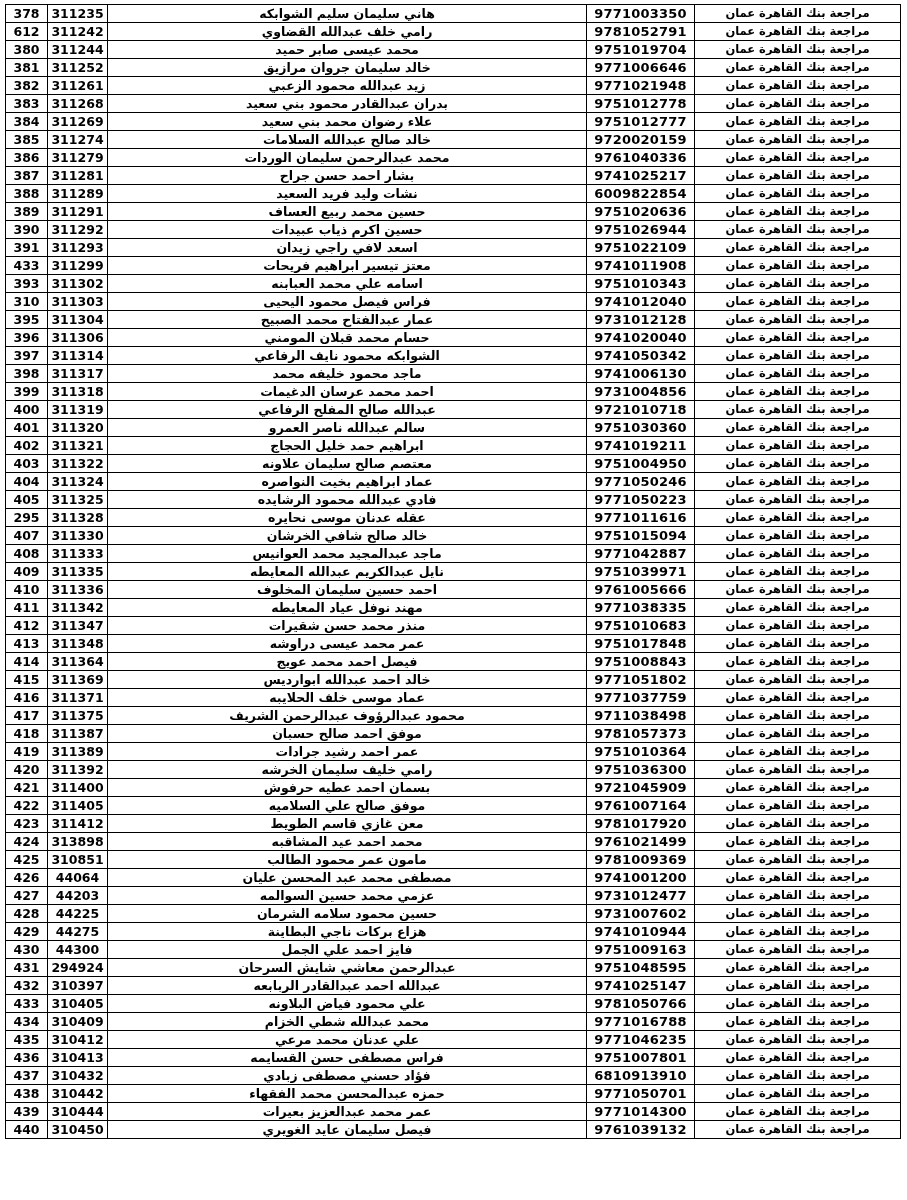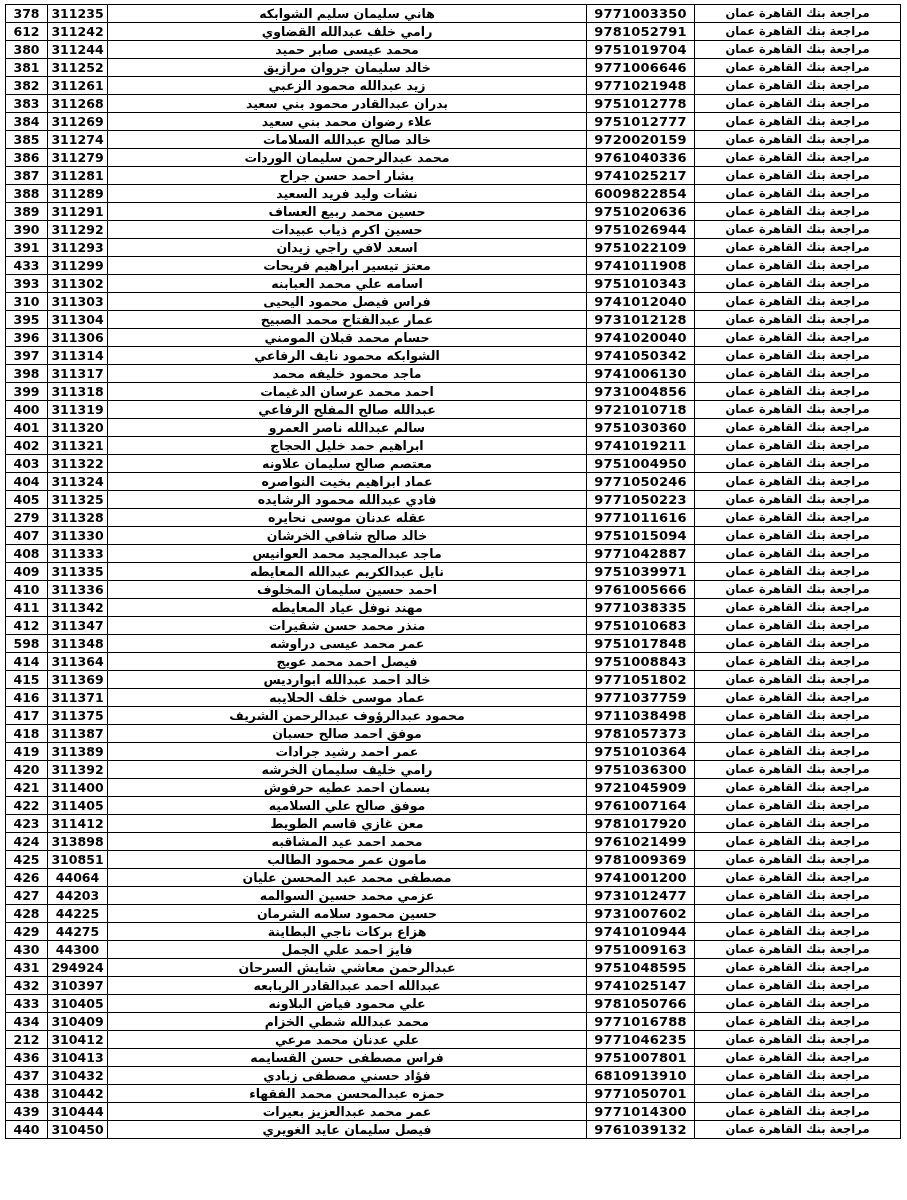--- a/index.html
+++ b/index.html
@@ -272,21 +272,21 @@
           <td class="id">9771050223</td>
           <td class="name">فادي عبدالله محمود الرشايده</td>
           <td class="file">311325</td>
           <td class="seq">405</td>
         </tr>
         <tr>
           <td class="branch">مراجعة بنك القاهرة عمان</td>
           <td class="id">9771011616</td>
           <td class="name">عقله عدنان موسى نحايره</td>
           <td class="file">311328</td>
-          <td class="seq">279</td>
+          <td class="seq">295</td>
         </tr>
         <tr>
           <td class="branch">مراجعة بنك القاهرة عمان</td>
           <td class="id">9751015094</td>
           <td class="name">خالد صالح شافي الخرشان</td>
           <td class="file">311330</td>
           <td class="seq">407</td>
         </tr>
         <tr>
           <td class="branch">مراجعة بنك القاهرة عمان</td>
@@ -321,21 +321,21 @@
           <td class="id">9751010683</td>
           <td class="name">منذر محمد حسن شقيرات</td>
           <td class="file">311347</td>
           <td class="seq">412</td>
         </tr>
         <tr>
           <td class="branch">مراجعة بنك القاهرة عمان</td>
           <td class="id">9751017848</td>
           <td class="name">عمر محمد عيسى دراوشه</td>
           <td class="file">311348</td>
-          <td class="seq">598</td>
+          <td class="seq">413</td>
         </tr>
         <tr>
           <td class="branch">مراجعة بنك القاهرة عمان</td>
           <td class="id">9751008843</td>
           <td class="name">فيصل احمد محمد عويج</td>
           <td class="file">311364</td>
           <td class="seq">414</td>
         </tr>
         <tr>
           <td class="branch">مراجعة بنك القاهرة عمان</td>
@@ -475,21 +475,21 @@
           <td class="id">9771016788</td>
           <td class="name">محمد عبدالله شطي الخزام</td>
           <td class="file">310409</td>
           <td class="seq">434</td>
         </tr>
         <tr>
           <td class="branch">مراجعة بنك القاهرة عمان</td>
           <td class="id">9771046235</td>
           <td class="name">علي عدنان محمد مرعي</td>
           <td class="file">310412</td>
-          <td class="seq">212</td>
+          <td class="seq">435</td>
         </tr>
         <tr>
           <td class="branch">مراجعة بنك القاهرة عمان</td>
           <td class="id">9751007801</td>
           <td class="name">فراس مصطفى حسن القسايمه</td>
           <td class="file">310413</td>
           <td class="seq">436</td>
         </tr>
         <tr>
           <td class="branch">مراجعة بنك القاهرة عمان</td>

